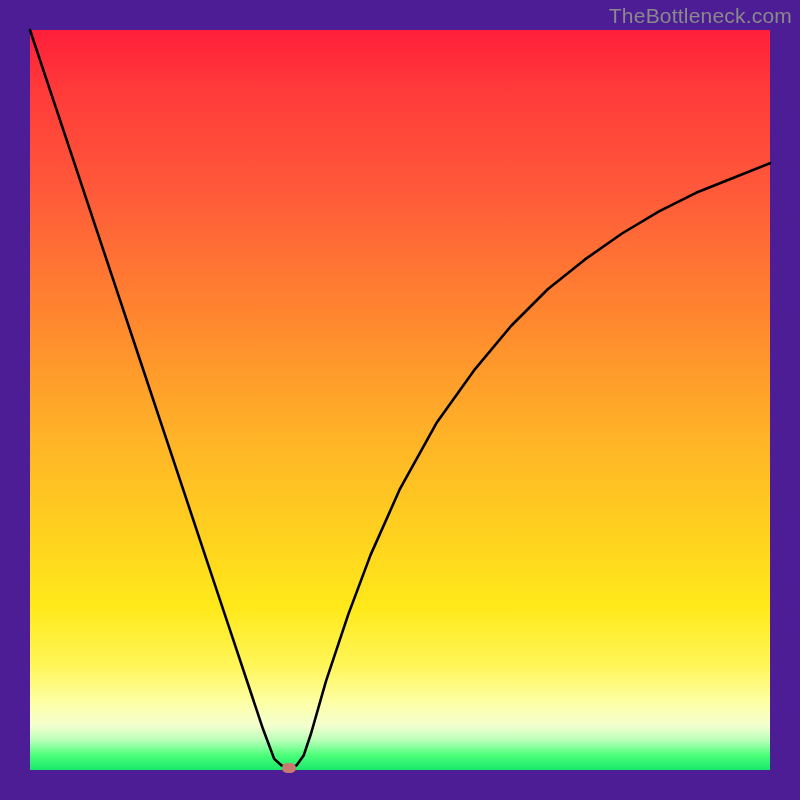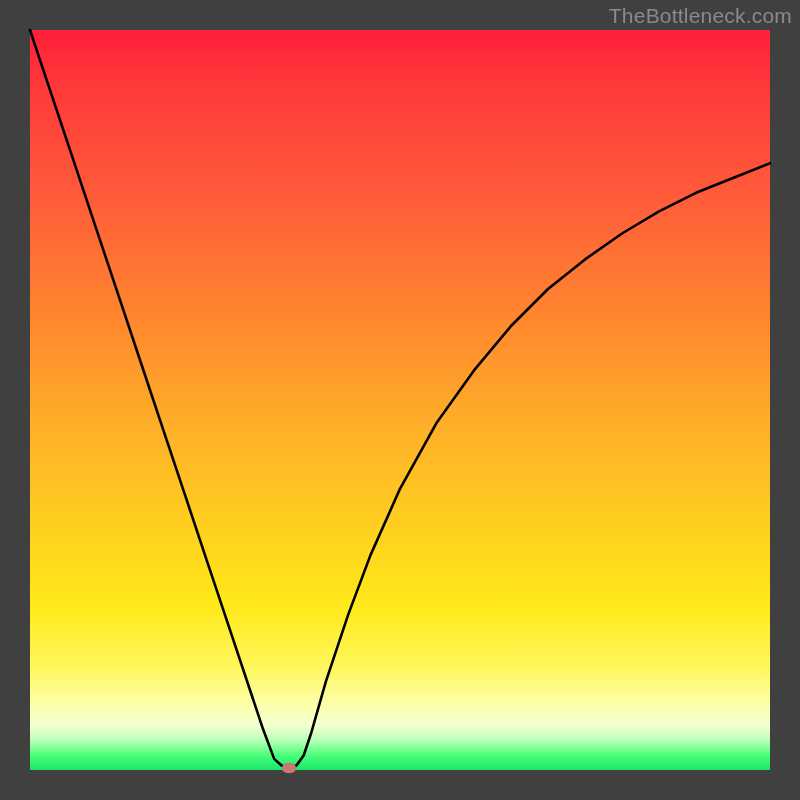--- a/index.html
+++ b/index.html
@@ -10,21 +10,21 @@
     overflow: hidden;
     background: #000;
     font-family: Arial, Helvetica, sans-serif;
   }
   .frame {
     position: absolute;
     left: 0;
     top: 0;
     width: 800px;
     height: 800px;
-    background: #404040;
+    background: #4c1d95;
   }
   .plot-area {
     position: absolute;
     left: 30px;
     top: 30px;
     width: 740px;
     height: 740px;
     
     background: linear-gradient(to bottom,
       #ff1f3a 0%,

